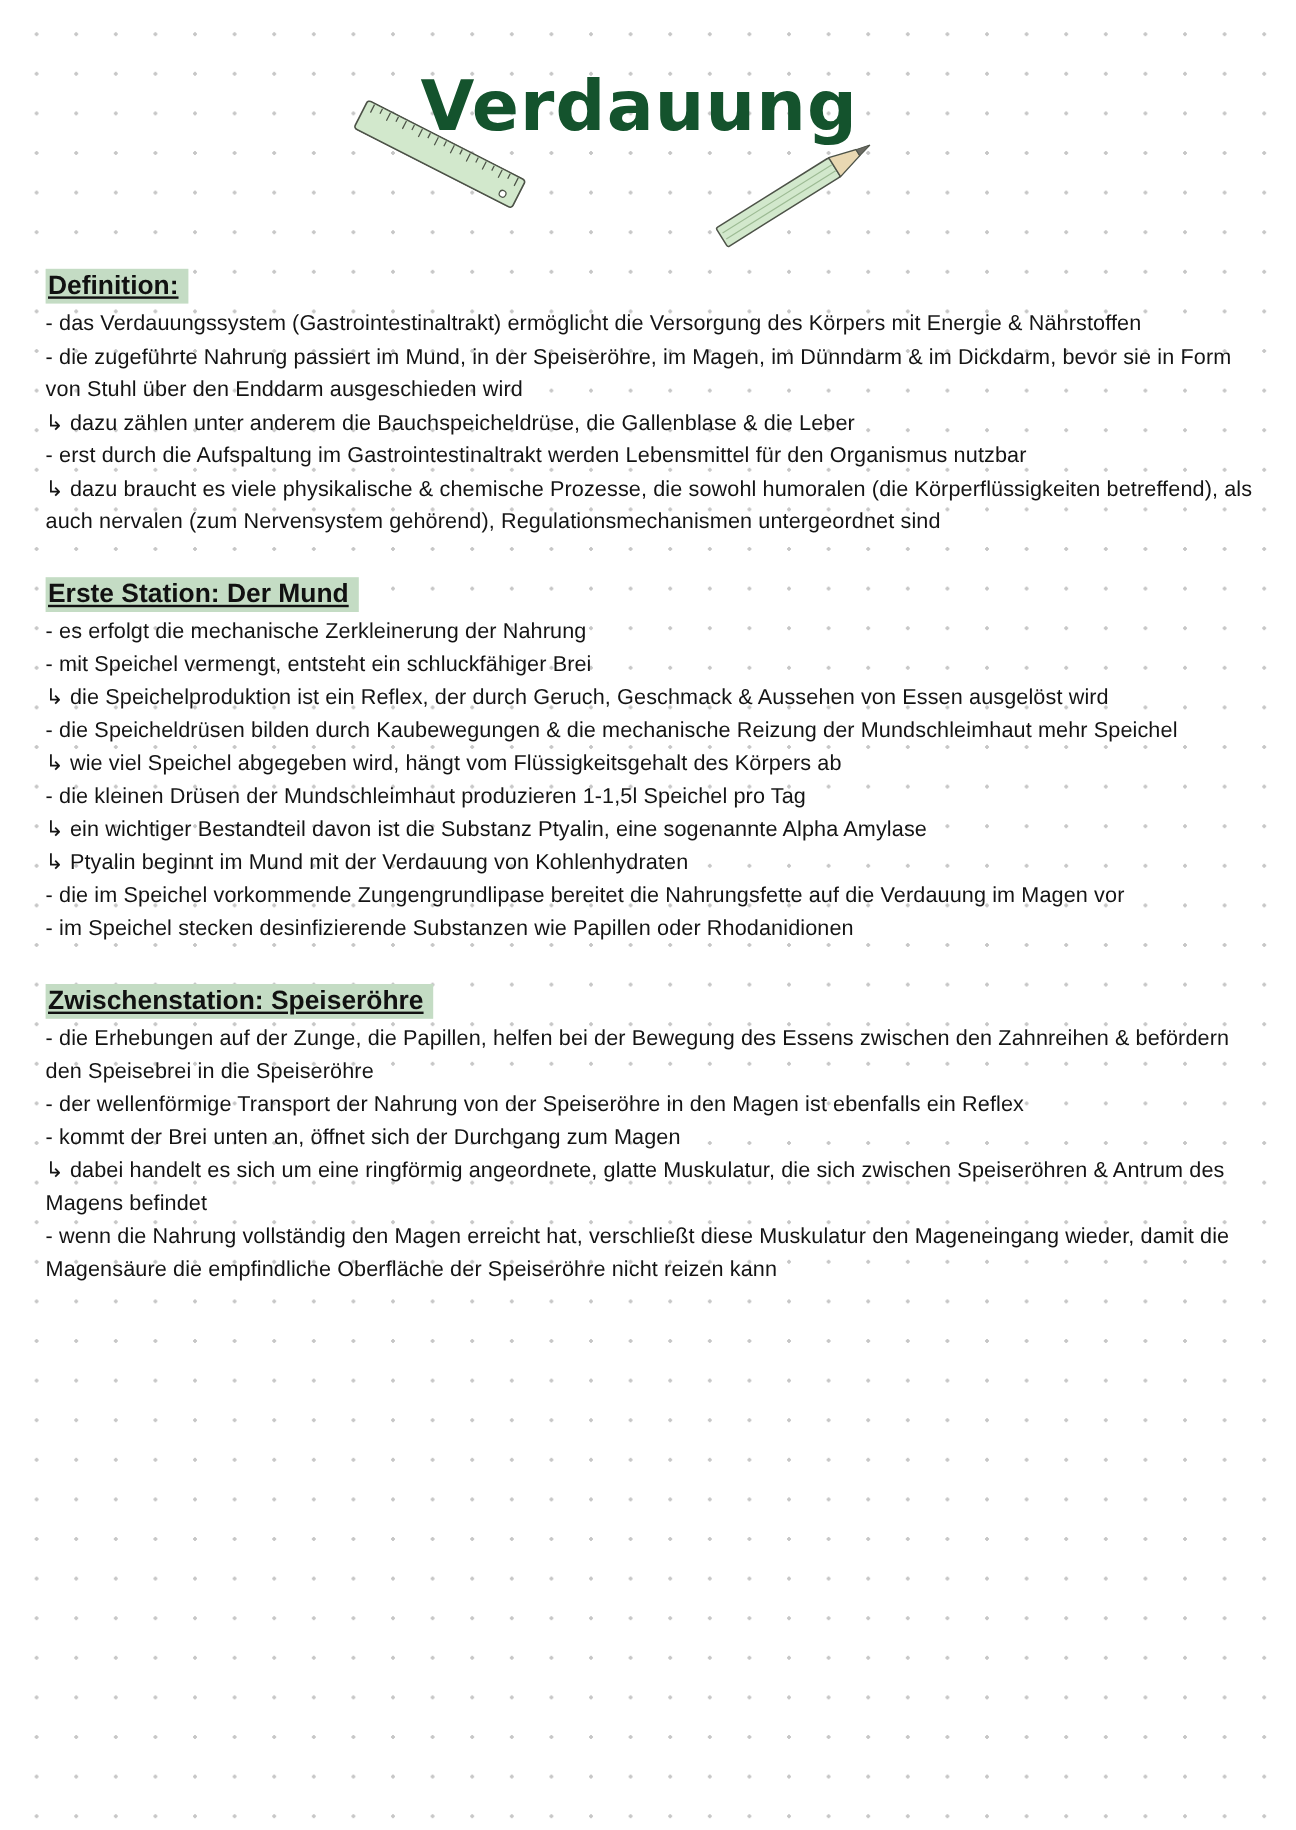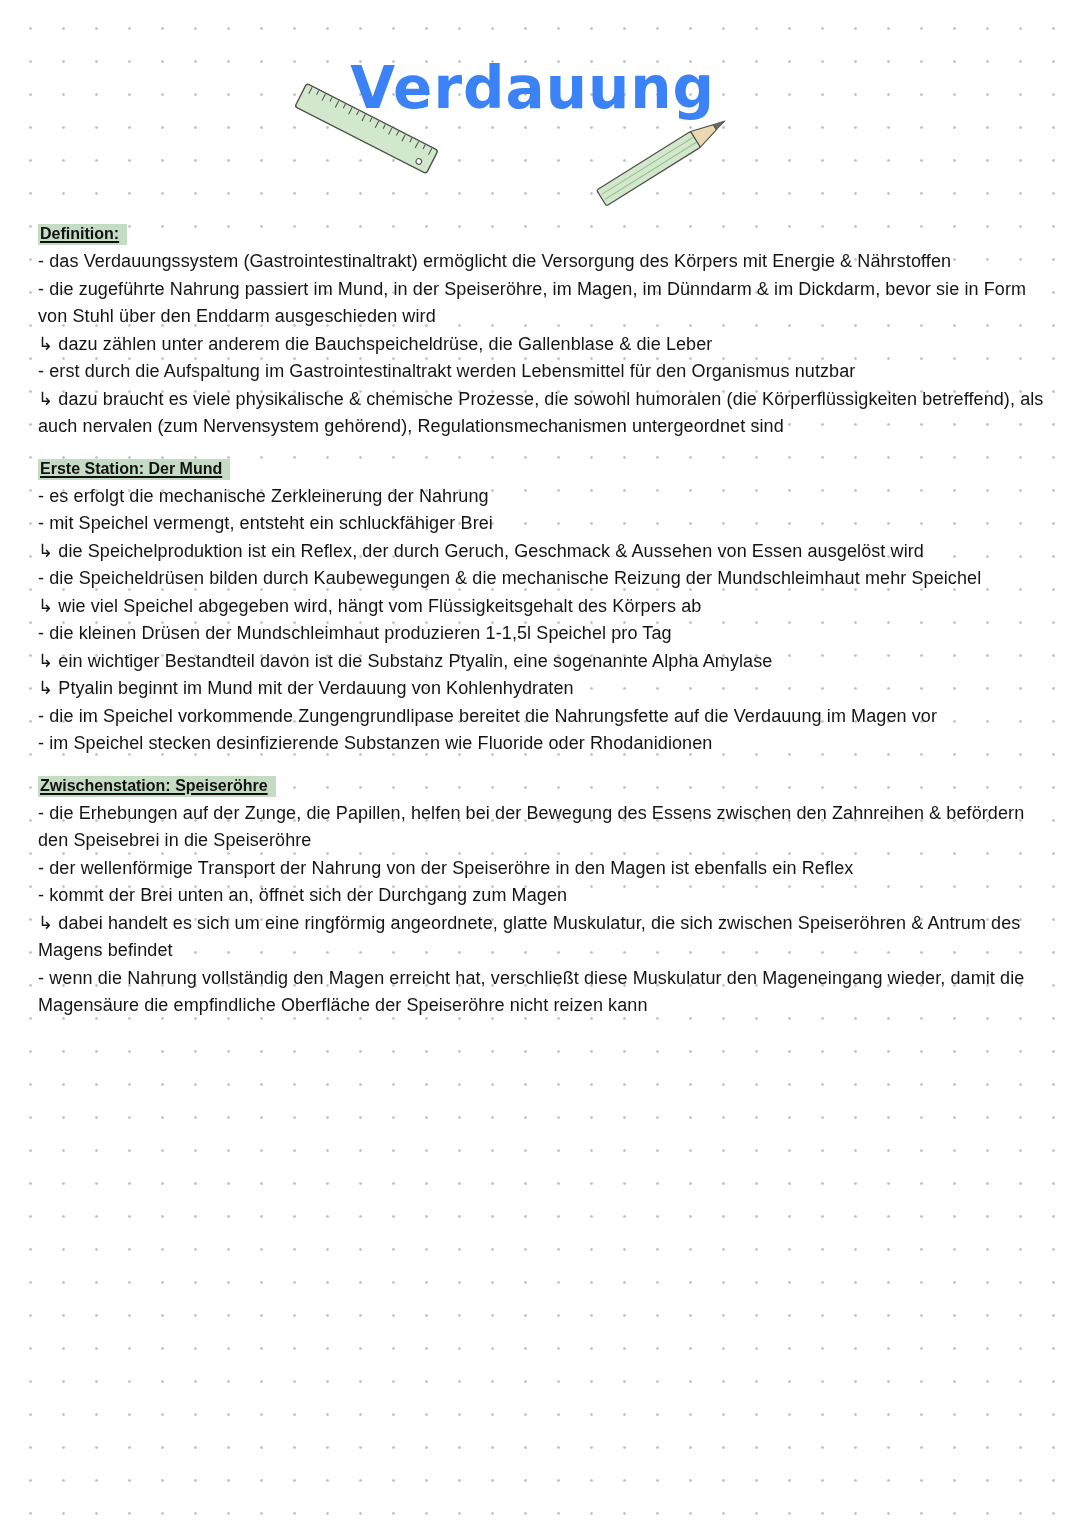--- a/index.html
+++ b/index.html
@@ -11,44 +11,44 @@
     background-image: radial-gradient(circle, var(--dot,#c7c7c7) 1.3px, transparent 1.5px);
     background-size: 33px 33px;
     background-position: 14px 12px;
     overflow:hidden;
     position:relative;
   }
   .header { position:relative; height:224px; }
   .title {
     position:absolute; top:54px; left:50%; transform:translateX(-52%);
     font-family:"DejaVu Sans",sans-serif;
-    font-size:58px; font-weight:700; letter-spacing:1px; color:#3b82f6;
+    font-size:58px; font-weight:700; letter-spacing:1px; color:#14532d;
     white-space:nowrap;
   }
   .ruler {
     position:absolute; left:306px; top:82px;
     transform:rotate(27deg); transform-origin:left top;
   }
   .pencil {
     position:absolute; left:600px; top:188px;
     transform:rotate(-32deg); transform-origin:left center;
   }
   .deco-fill  { fill:var(--deco-fill,#d2e8cc); stroke:var(--deco-outline,#4d5348); stroke-width:1.5; }
   .deco-line  { stroke:var(--deco-outline,#4d5348); stroke-width:1.1; fill:none; }
   .deco-line-light { stroke:#9dbb94; stroke-width:1.2; fill:none; }
   .wood { fill:var(--pencil-wood,#e9d8b2); stroke:var(--deco-outline,#4d5348); stroke-width:1.3; }
   .lead { fill:var(--pencil-lead,#6b6b63); stroke:var(--deco-outline,#4d5348); stroke-width:1; }
   .hole { fill:#ffffff; stroke:var(--deco-outline,#4d5348); stroke-width:1.1; }
 
   .content { padding:0 36px 0 38px; }
-  .section + .section { margin-top:18px; }
+  .section + .section { margin-top:32px; }
   .heading {
     display:inline-block;
     background:var(--highlight,#c4dcc4);
-    font-size:16px; font-weight:700;
+    font-size:22px; font-weight:700;
     text-decoration:underline;
     text-decoration-thickness:2px;
     text-underline-offset:2px;
     padding:1px 8px 2px 2px;
     margin-bottom:3px;
     color:#111;
   }
   .note-line { font-size:18px; line-height:27.5px; letter-spacing:0.1px; }
   .marker { display:inline; }
 </style>
@@ -92,21 +92,21 @@
       <div class="items">
           <p class="note-line"><span class="marker">-</span> <span>es erfolgt die mechanische Zerkleinerung der Nahrung</span></p>
           <p class="note-line"><span class="marker">-</span> <span>mit Speichel vermengt, entsteht ein schluckfähiger Brei</span></p>
           <p class="note-line"><span class="marker">↳</span> <span>die Speichelproduktion ist ein Reflex, der durch Geruch, Geschmack &amp; Aussehen von Essen ausgelöst wird</span></p>
           <p class="note-line"><span class="marker">-</span> <span>die Speicheldrüsen bilden durch Kaubewegungen &amp; die mechanische Reizung der Mundschleimhaut mehr Speichel</span></p>
           <p class="note-line"><span class="marker">↳</span> <span>wie viel Speichel abgegeben wird, hängt vom Flüssigkeitsgehalt des Körpers ab</span></p>
           <p class="note-line"><span class="marker">-</span> <span>die kleinen Drüsen der Mundschleimhaut produzieren 1-1,5l Speichel pro Tag</span></p>
           <p class="note-line"><span class="marker">↳</span> <span>ein wichtiger Bestandteil davon ist die Substanz Ptyalin, eine sogenannte Alpha Amylase</span></p>
           <p class="note-line"><span class="marker">↳</span> <span>Ptyalin beginnt im Mund mit der Verdauung von Kohlenhydraten</span></p>
           <p class="note-line"><span class="marker">-</span> <span>die im Speichel vorkommende Zungengrundlipase bereitet die Nahrungsfette auf die Verdauung im Magen vor</span></p>
-          <p class="note-line"><span class="marker">-</span> <span>im Speichel stecken desinfizierende Substanzen wie Fluoride oder Rhodanidionen</span></p>
+          <p class="note-line"><span class="marker">-</span> <span>im Speichel stecken desinfizierende Substanzen wie Papillen oder Rhodanidionen</span></p>
         </div>
     </section>
 
     <section class="section">
       <h2 class="heading">Zwischenstation: Speiseröhre</h2>
       <div class="items">
           <p class="note-line"><span class="marker">-</span> <span>die Erhebungen auf der Zunge, die Papillen, helfen bei der Bewegung des Essens zwischen den Zahnreihen &amp; befördern den Speisebrei in die Speiseröhre</span></p>
           <p class="note-line"><span class="marker">-</span> <span>der wellenförmige Transport der Nahrung von der Speiseröhre in den Magen ist ebenfalls ein Reflex</span></p>
           <p class="note-line"><span class="marker">-</span> <span>kommt der Brei unten an, öffnet sich der Durchgang zum Magen</span></p>
           <p class="note-line"><span class="marker">↳</span> <span>dabei handelt es sich um eine ringförmig angeordnete, glatte Muskulatur, die sich zwischen Speiseröhren &amp; Antrum des Magens befindet</span></p>

